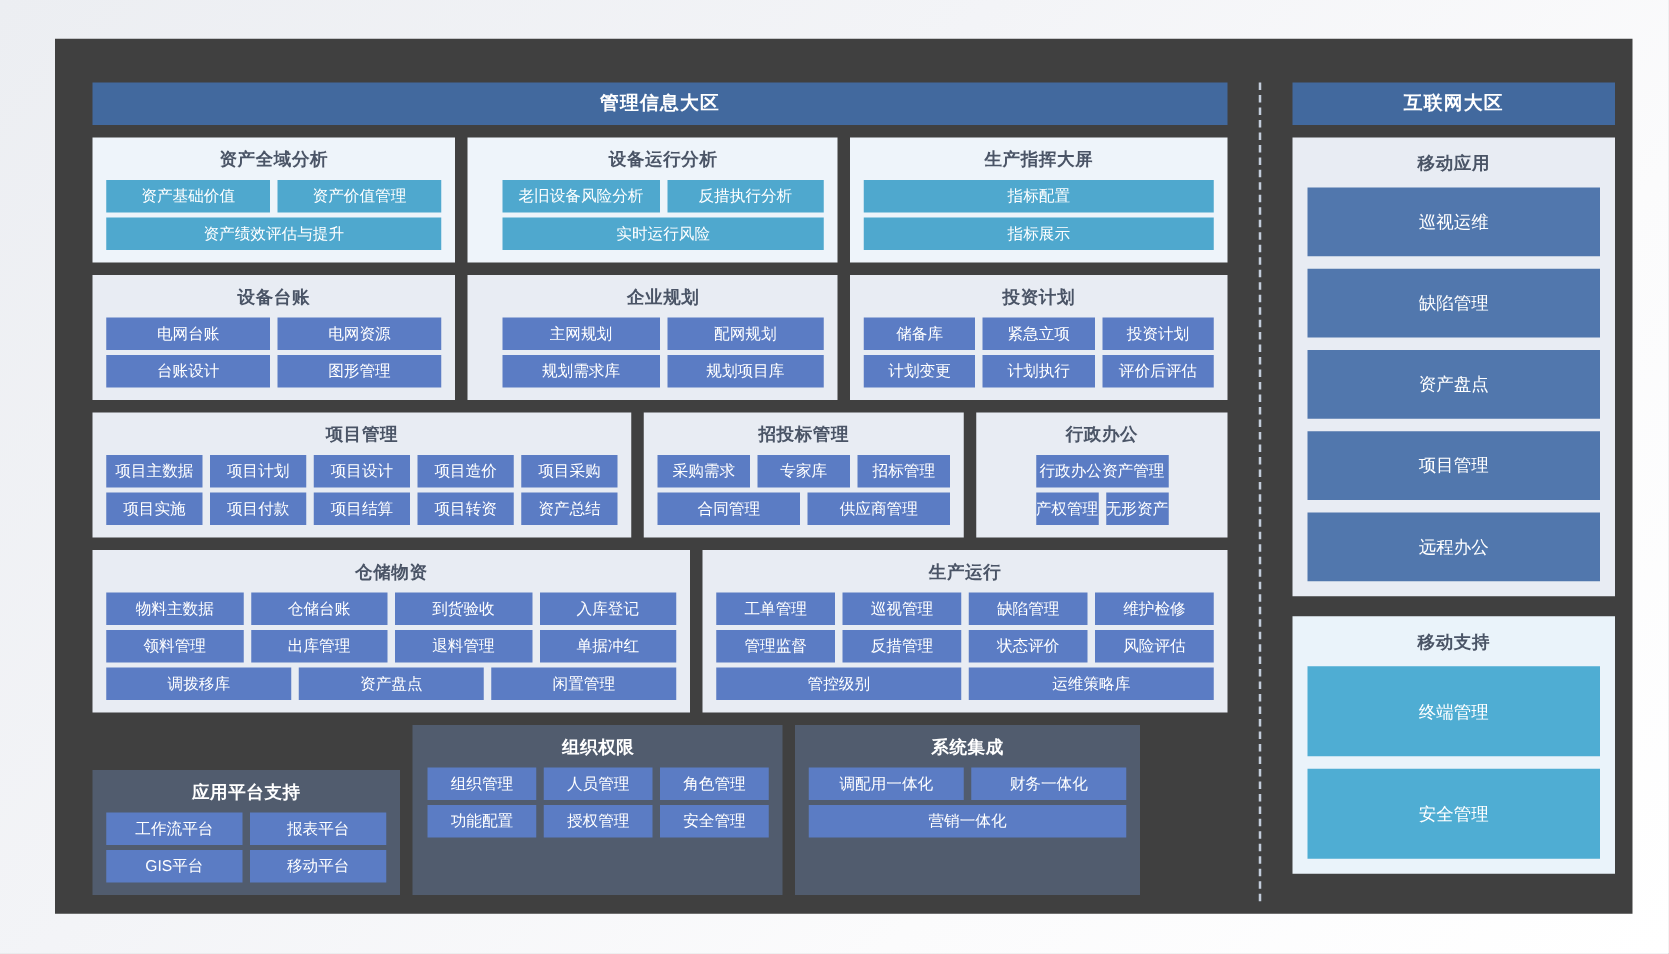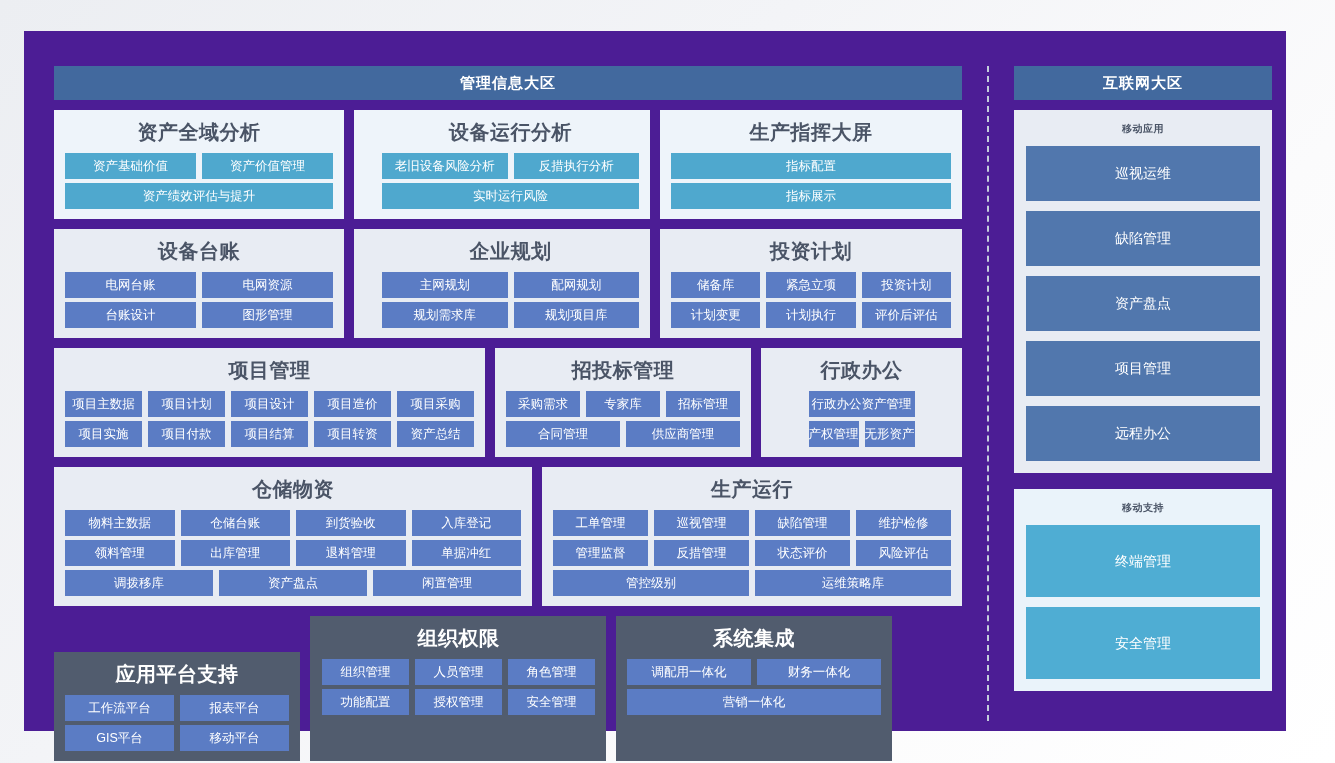--- a/index.html
+++ b/index.html
@@ -4,22 +4,22 @@
 <title>管理信息大区 / 互联网大区 架构图</title>
 <style>
   html,body{margin:0;padding:0;}
   body{
     width:1335px;height:763px;
     font-family:"Liberation Sans","DejaVu Sans",sans-serif;
     background:linear-gradient(135deg,#eceef2 0%,#f3f4f7 38%,#fbfbfc 70%,#ffffff 100%);
     overflow:hidden;
   }
   .page-card{
-    position:absolute;left:24px;top:31px;width:1262px;height:700px;
-    background:#4c1d95;
+    position:absolute;left:44px;top:31px;width:1262px;height:700px;
+    background:#404040;
   }
   .layout{
     position:absolute;left:30px;top:35px;width:1225px;height:655px;
     display:flex;flex-direction:row;align-items:flex-start;
   }
   
   .zone-left{width:908px;display:flex;flex-direction:column;}
   .zone-right{width:258px;display:flex;flex-direction:column;}
   .divider{
     width:1px;align-self:stretch;margin:0 24px 0 25px;
@@ -32,21 +32,21 @@
     margin-bottom:10px;
   }
   .row{display:flex;flex-direction:row;gap:10px;margin-bottom:10px;}
   .grp{
     background:#e8ecf3;padding:8px 11px 10px 11px;
     display:flex;flex-direction:column;box-sizing:border-box;
   }
   .grp.light{background:#eef4fa;}
   .grp.dark{background:#515c6e;}
   .grp-title{
-    text-align:center;font-size:20px;font-weight:bold;color:#4a5466;
+    text-align:center;font-size:14px;font-weight:bold;color:#4a5466;
     margin:1px 0 7px 0;letter-spacing:.5px;
   }
   .grp.dark .grp-title{color:#ffffff;}
   .tiles{display:flex;flex-direction:column;gap:4px;}
   .trow{display:flex;flex-direction:row;gap:6px;}
   .tile{
     flex:1;min-width:0;height:26px;line-height:26px;text-align:center;
     font-size:12.5px;color:#ffffff;white-space:nowrap;
     background:#5b7cc4;overflow:hidden;
   }
@@ -67,21 +67,21 @@
   .w-prod{width:420px;}
 
   .w-plat{width:246px;margin-top:36px;}
   .w-org{width:296px;padding-left:12px;}
   .w-sys{width:276px;}
 
   
   .rgrp{background:#e8ecf3;padding:10px 12px 12px 12px;margin-bottom:16px;}
   .rgrp.cyanbg{background:#eaf3fa;}
   .rgrp-title{
-    text-align:center;font-size:10px;font-weight:bold;color:#4a5466;
+    text-align:center;font-size:14px;font-weight:bold;color:#4a5466;
     margin:2px 0 10px 0;letter-spacing:.5px;
   }
   .rtile{
     height:55px;line-height:55px;text-align:center;
     font-size:14px;color:#ffffff;background:#5177ad;margin-bottom:10px;
   }
   .rtile:last-child{margin-bottom:0;}
   .rtile.cyan{background:#4fadd3;height:72px;line-height:72px;}
 </style>
 </head>

